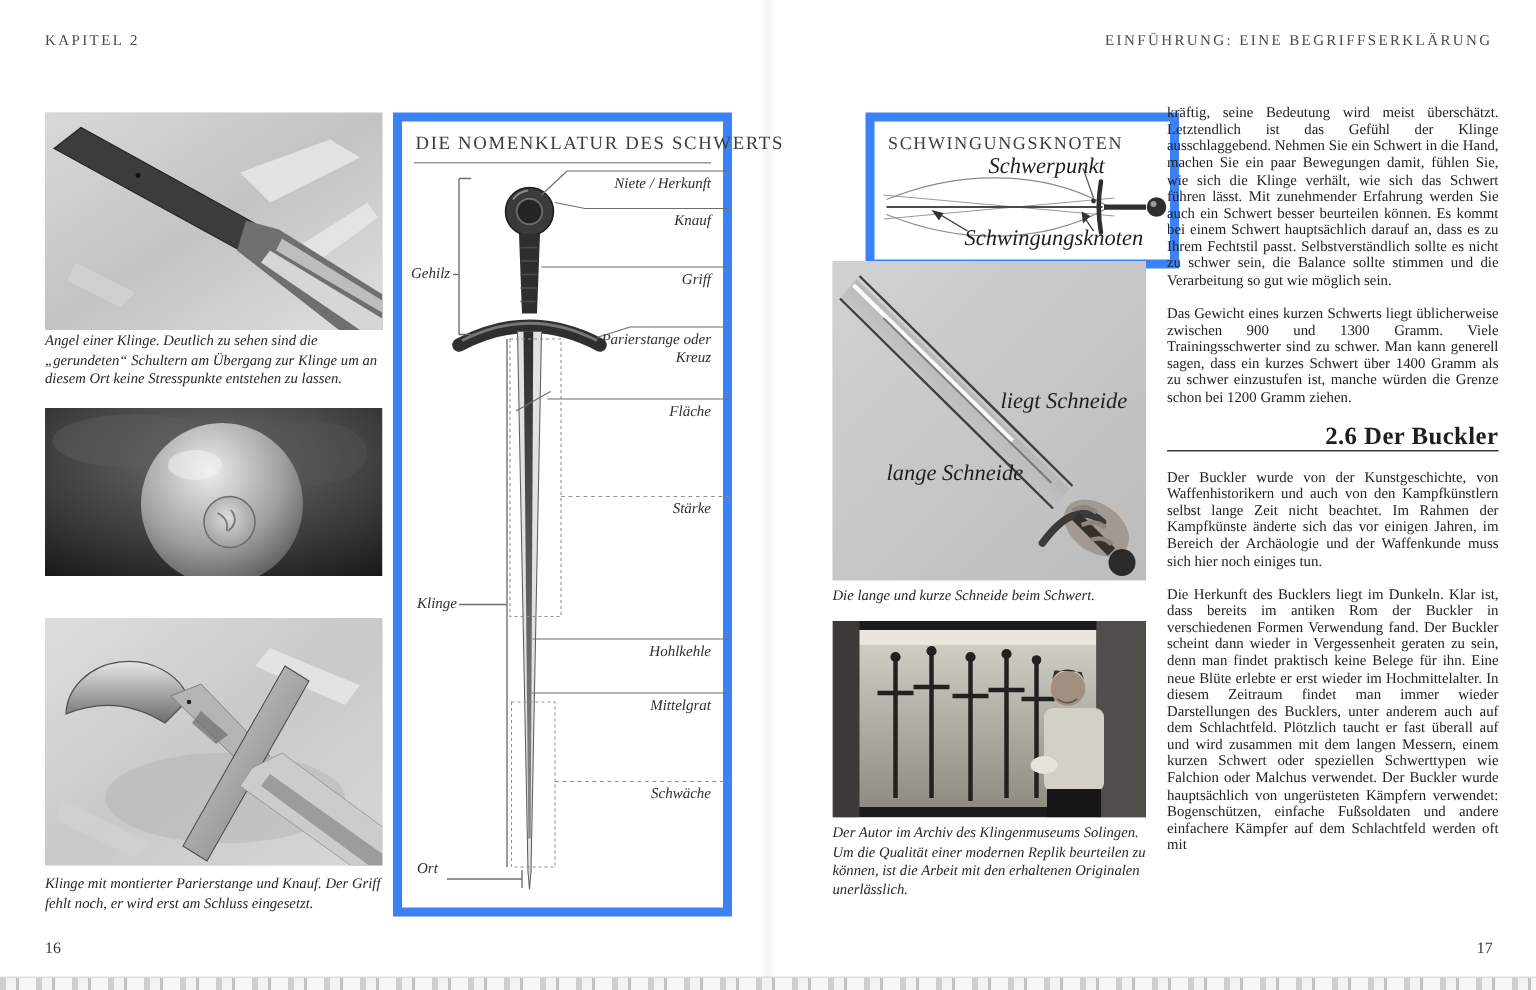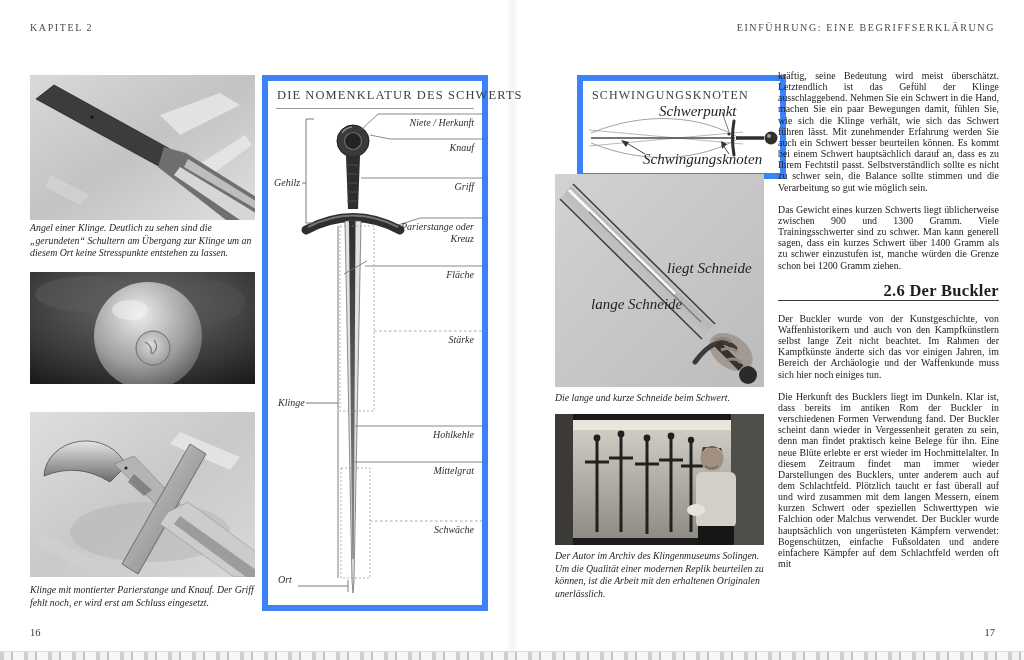--- a/index.html
+++ b/index.html
@@ -258,21 +258,21 @@
       <line x1="5" y1="25" x2="147" y2="165" stroke="#3f3f3f" stroke-width="1.6"></line>
       <line x1="14" y1="16" x2="120" y2="120" stroke="#fafafa" stroke-width="3"></line>
       <line x1="34" y1="38" x2="146" y2="148" stroke="#4f4f4f" stroke-width="1.4" opacity="0.6"></line>
       <ellipse cx="176" cy="178" rx="24" ry="16" fill="#a29a92" transform="rotate(35 176 178)"></ellipse>
       <path d="M140,188 Q162,158 180,174" stroke="#3a3a3a" stroke-width="5" fill="none" stroke-linecap="round"></path>
       <line x1="162" y1="170" x2="186" y2="194" stroke="#35302c" stroke-width="7"></line>
       <circle cx="193" cy="201" r="9" fill="#2a2a2a"></circle>
       <path d="M160,166 q10,-4 16,2 M166,176 q10,-4 16,2 M172,186 q9,-3 14,3" stroke="#8d857d" stroke-width="3" fill="none"></path>
     </svg>
     <span class="photo-label" style="left:112px;top:86px;">liegt Schneide</span>
-    <span class="photo-label" style="left:36px;top:122px;">lange Schneide</span>
+    <span class="photo-label" style="left:36px;top:134px;">lange Schneide</span>
   </div>
   <div class="caption" style="left:555px;top:392px;width:209px;">Die lange und kurze Schneide beim Schwert.</div>
 
   <div class="photo" style="left:555px;top:414px;width:209px;height:131px;">
     <svg width="209" height="131" viewBox="0 0 209 131">
       <defs>
         <linearGradient id="wall5" x1="0" y1="0" x2="0" y2="1">
           <stop offset="0" stop-color="#cfccc4"></stop>
             <stop offset="1" stop-color="#8f8c84"></stop>
         </linearGradient>

